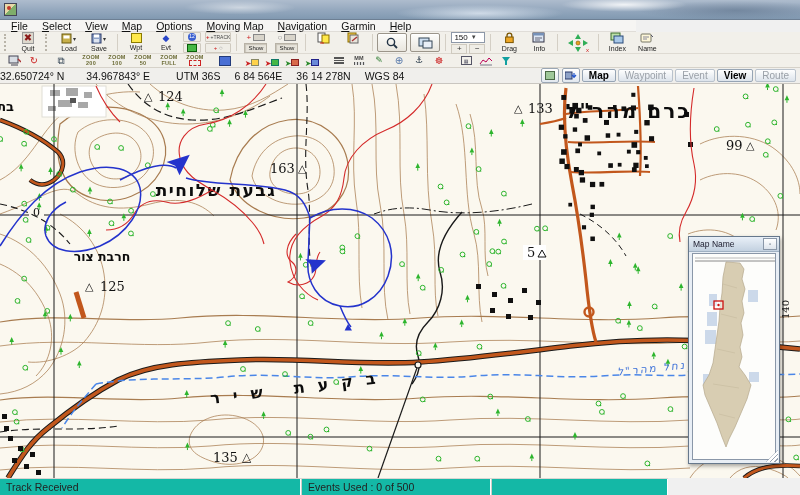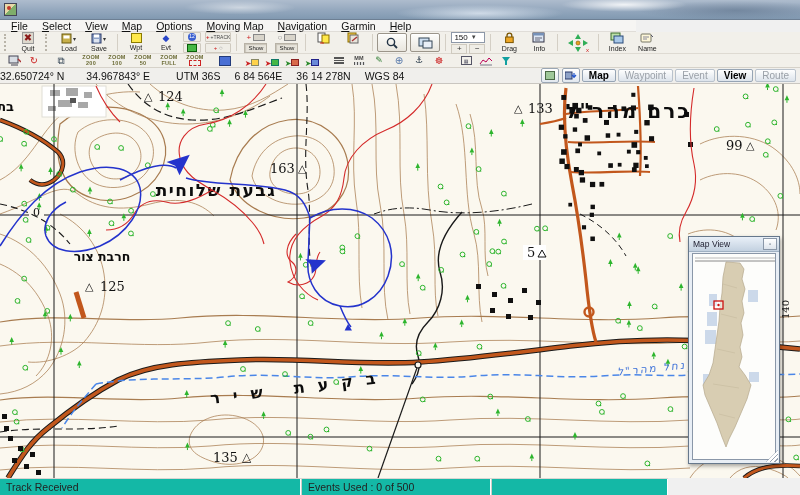--- a/index.html
+++ b/index.html
@@ -879,21 +879,21 @@
           <polygon points="0,4 24,0 11,19 8,9" transform="translate(166,74) rotate(-8)"></polygon>
           <polygon points="0,4 24,0 11,19 8,9" transform="translate(306,172) rotate(12) scale(.85)"></polygon>
           <polygon points="0,0 9,3 2,9" transform="translate(348,240) rotate(40) scale(.8)"></polygon>
         </g>
       </g>
     </svg>
   </div>
 
   <div class="mapview">
     <div class="mv-title">
-      <span class="t">Map View</span>
+      <span class="t">Map Name</span>
       <span class="mv-btn">
           <span>▫</span>
         </span>
     </div>
     <div class="mv-body">
       <svg width="84" height="207" viewBox="0 0 84 207">
         <rect width="84" height="207" fill="#fdfdfb"></rect>
         <line x1="2" y1="4" x2="82" y2="4" stroke="#bbb"></line>
         <line x1="2" y1="7" x2="82" y2="7" stroke="#8a8a8a"></line>
         <g fill="#ccd9ea">

